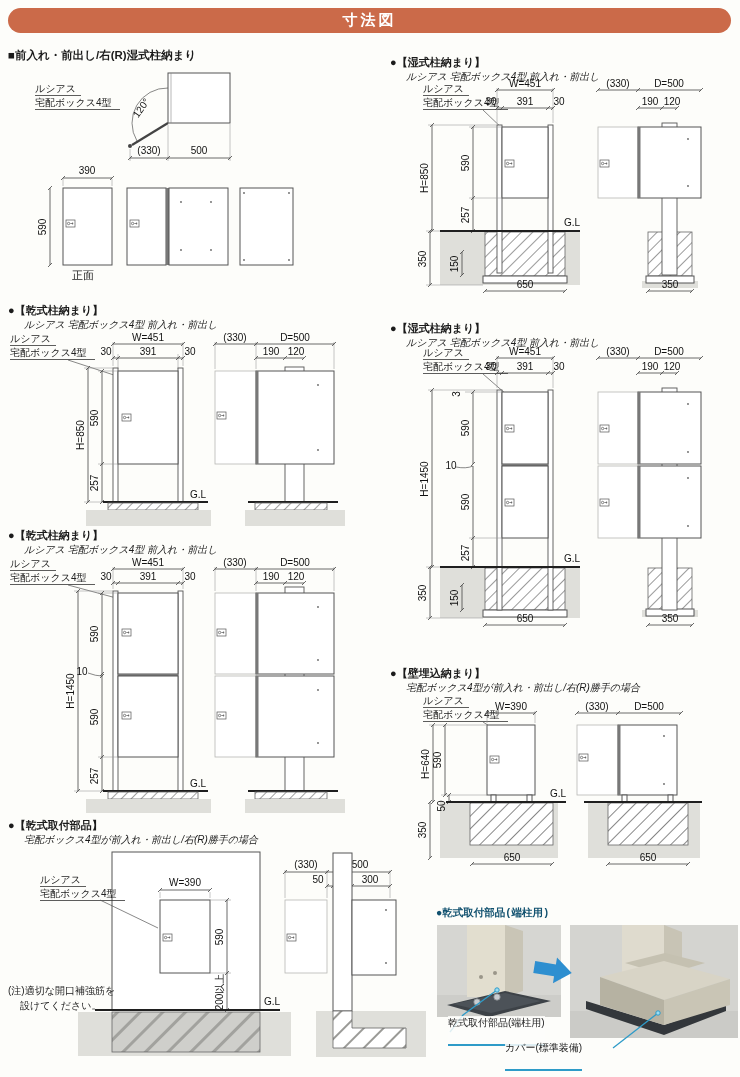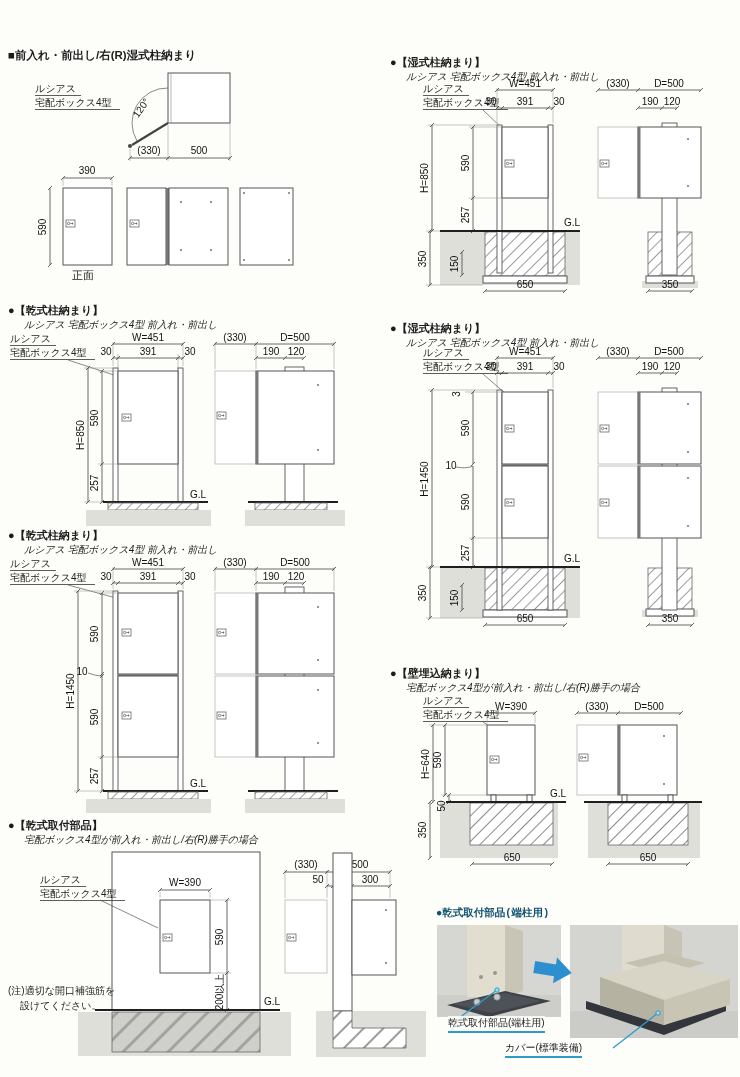--- a/index.html
+++ b/index.html
@@ -5,21 +5,21 @@
   html,body{margin:0;padding:0;background:#fff;}
   #page{position:relative;width:740px;height:1077px;background:#fdfdfa;overflow:hidden;
         font-family:"Liberation Sans","DejaVu Sans",sans-serif;}
   .hdr{position:absolute;left:8px;top:8px;width:723px;height:25px;background:#cb6a49;
        border-radius:13px;display:flex;align-items:center;justify-content:center;
        color:#fff;font-weight:bold;font-size:15px;letter-spacing:3px;}
   .sh{position:absolute;font-size:11px;font-weight:bold;color:#1b1b1b;white-space:nowrap;}
   .ss{position:absolute;font-size:10px;color:#1b1b1b;white-space:nowrap;font-style:italic;}
   .ph{position:absolute;font-size:10.5px;font-weight:bold;color:#11516f;white-space:nowrap;font-family:Liberation Mono, monospace;}
   .pcap{position:absolute;font-size:10px;color:#1b1b1b;border-bottom:2px solid #2e9bc8;
-        padding-bottom:1px;white-space:nowrap;background:rgba(253,253,250,.85);}
+        padding-bottom:14px;white-space:nowrap;background:rgba(253,253,250,.85);}
   .unit{position:absolute;font-size:10.5px;color:#222;white-space:nowrap;margin-top:40px;}
   .photo{position:absolute;background:#d6d6d2;overflow:hidden;}
   svg{position:absolute;overflow:visible;}
   svg text{font-family:"Liberation Sans","DejaVu Sans",sans-serif;}
   .dim{font-size:10px;fill:#111;text-anchor:middle;}
   .lbl{font-size:10px;fill:#222;}
   .cap{font-size:11px;fill:#222;}
   .dl{stroke:#444;stroke-width:.8;fill:none;}
   .ext{stroke:#999;stroke-width:.55;}
   .bx{fill:#fff;stroke:#555;stroke-width:1;}
@@ -35,20 +35,23 @@
   .hb{stroke:#666;stroke-width:.8;}
   .lock rect{fill:#fff;stroke:#555;stroke-width:.7;}
   .lock circle{fill:none;stroke:#555;stroke-width:.7;}
   .lock path{fill:none;stroke:#555;stroke-width:.7;}
 </style>
 </head>
 <body>
 
 <div id="page">
 
+  <div class="hdr">
+    <span>寸法図</span>
+  </div>
 
   <div class="sh" style="left:8px;top:48px;font-size:11.5px">■前入れ・前出し/右(R)湿式柱納まり</div>
   <div class="sh" style="left:8px;top:303px">●【乾式柱納まり】</div>
   <div class="ss" style="left:24px;top:318px">ルシアス 宅配ボックス4型 前入れ・前出し</div>
   <div class="sh" style="left:8px;top:528px">●【乾式柱納まり】</div>
   <div class="ss" style="left:24px;top:543px">ルシアス 宅配ボックス4型 前入れ・前出し</div>
   <div class="sh" style="left:8px;top:818px">●【乾式取付部品】</div>
   <div class="ss" style="left:24px;top:833px">宅配ボックス4型が前入れ・前出し/右(R)勝手の場合</div>
   <div class="sh" style="left:390px;top:55px">●【湿式柱納まり】</div>
   <div class="ss" style="left:406px;top:70px">ルシアス 宅配ボックス4型 前入れ・前出し</div>

